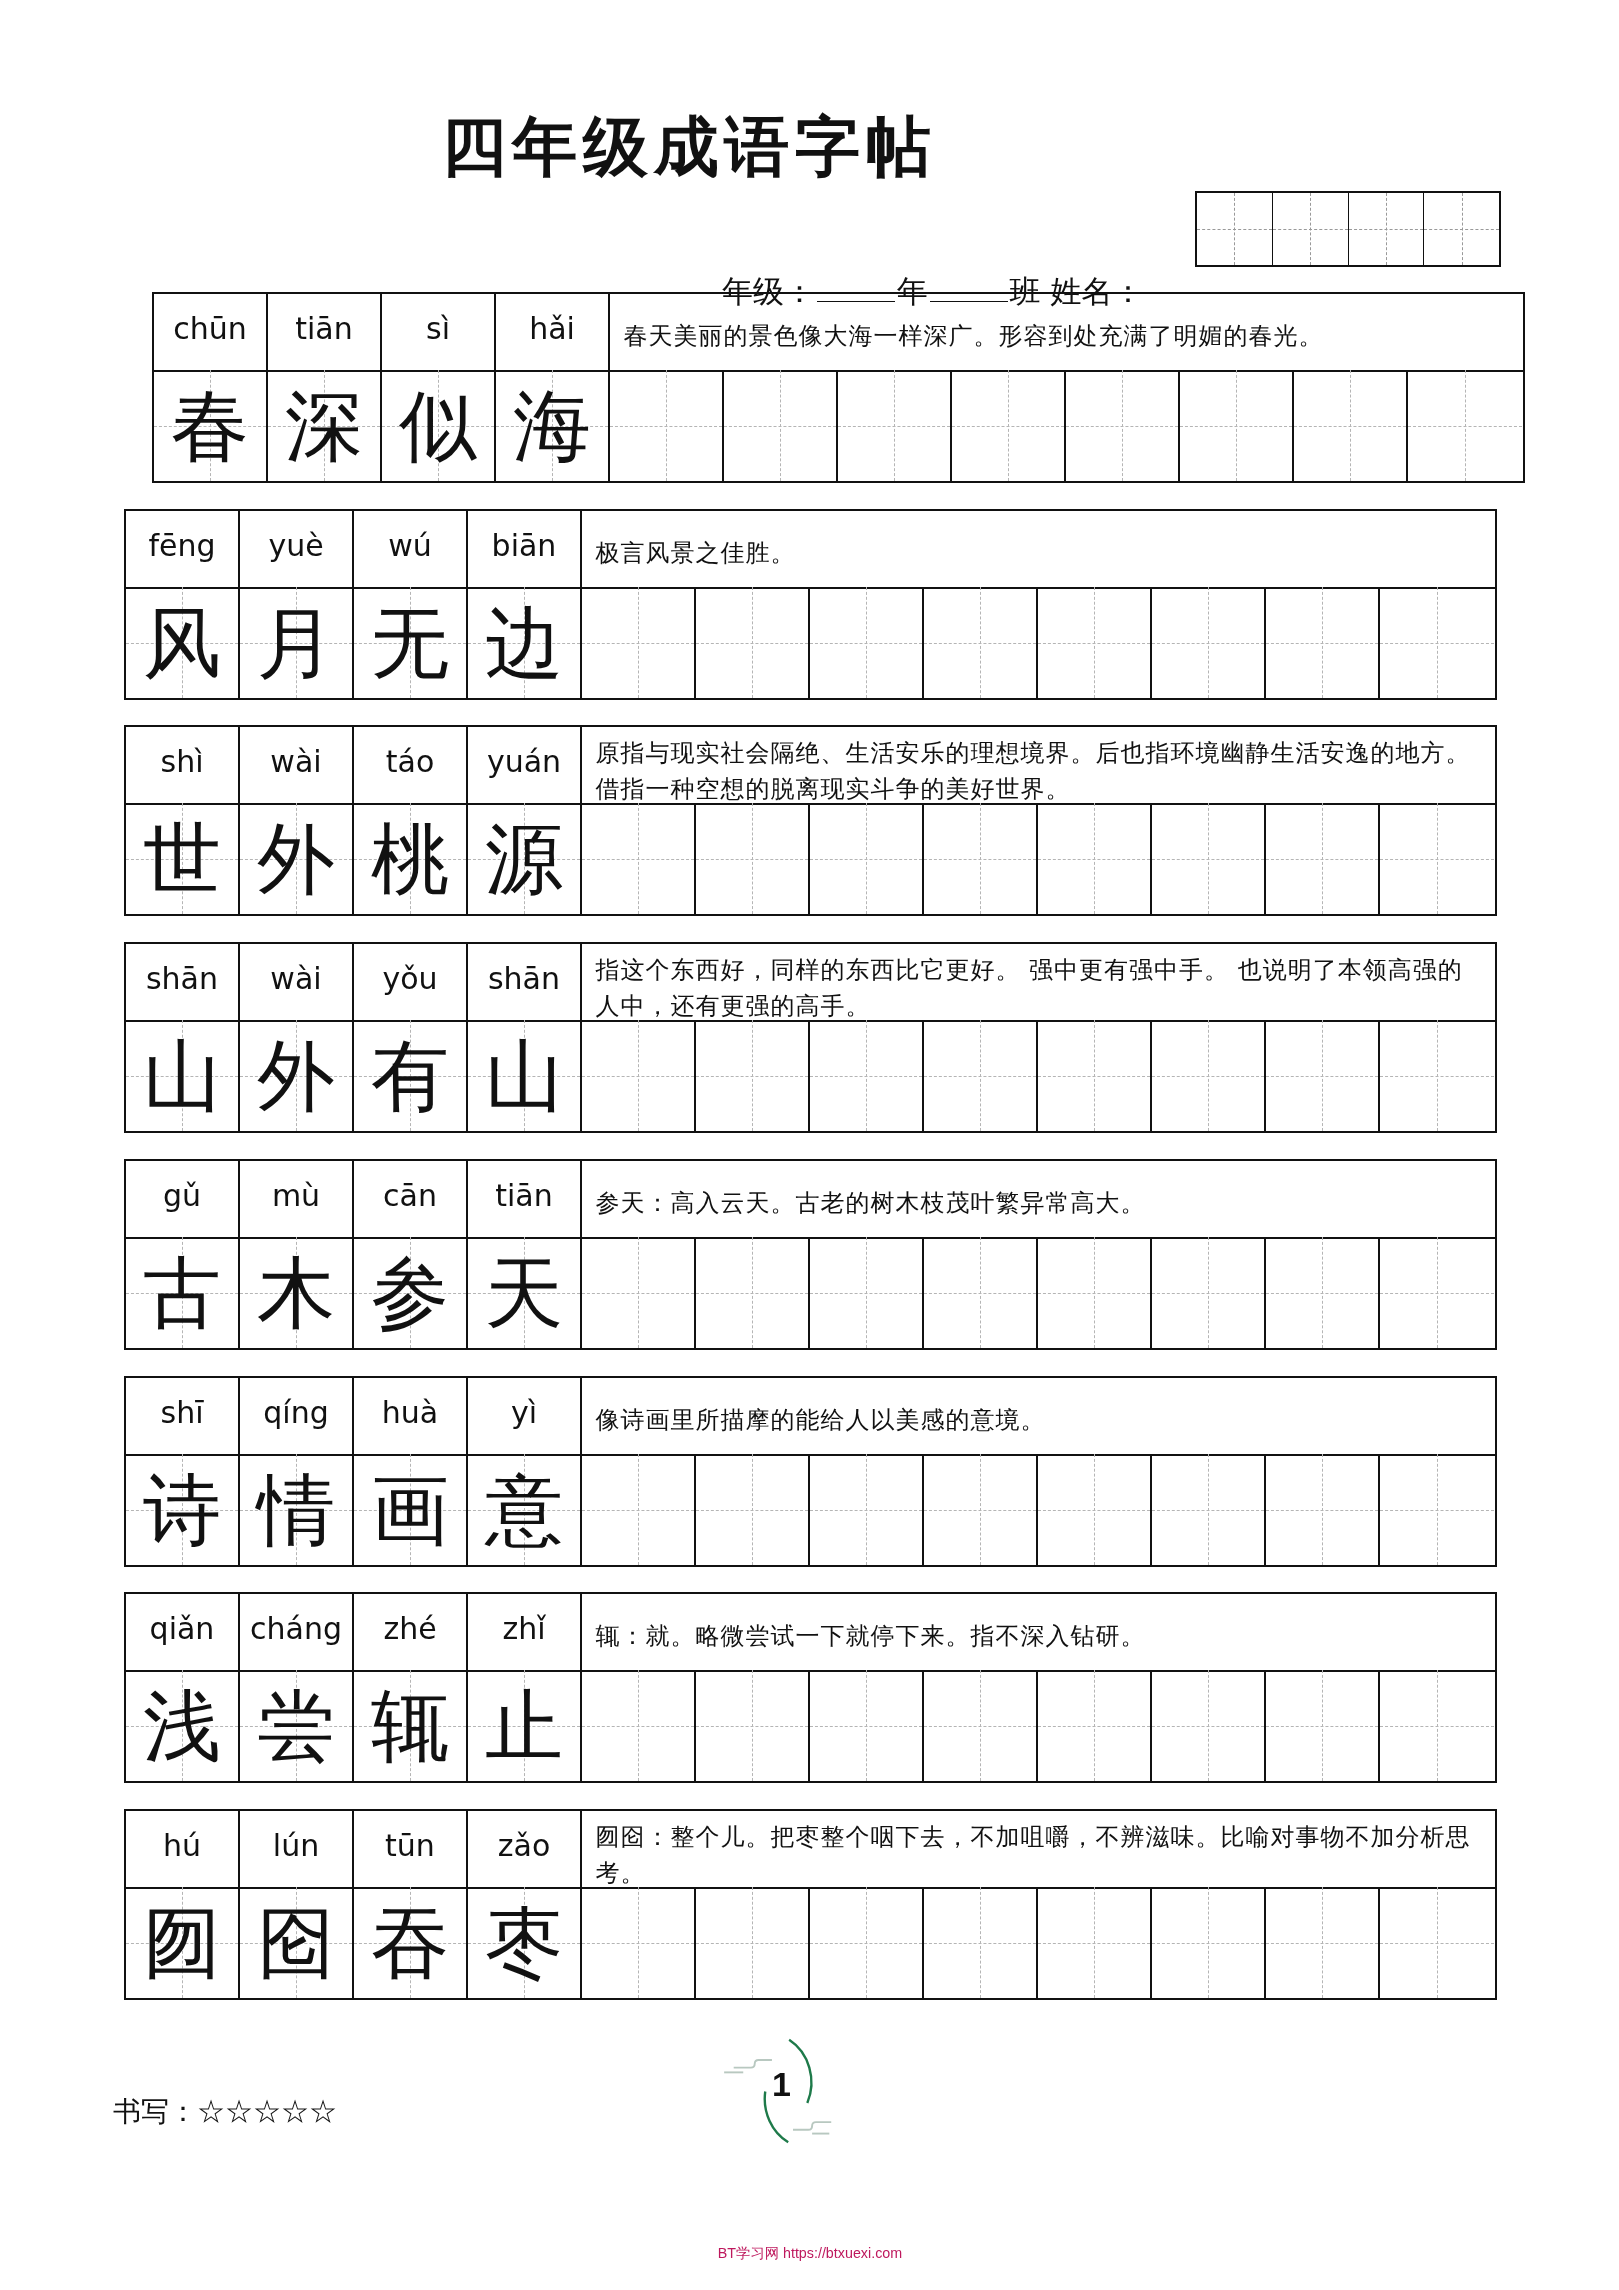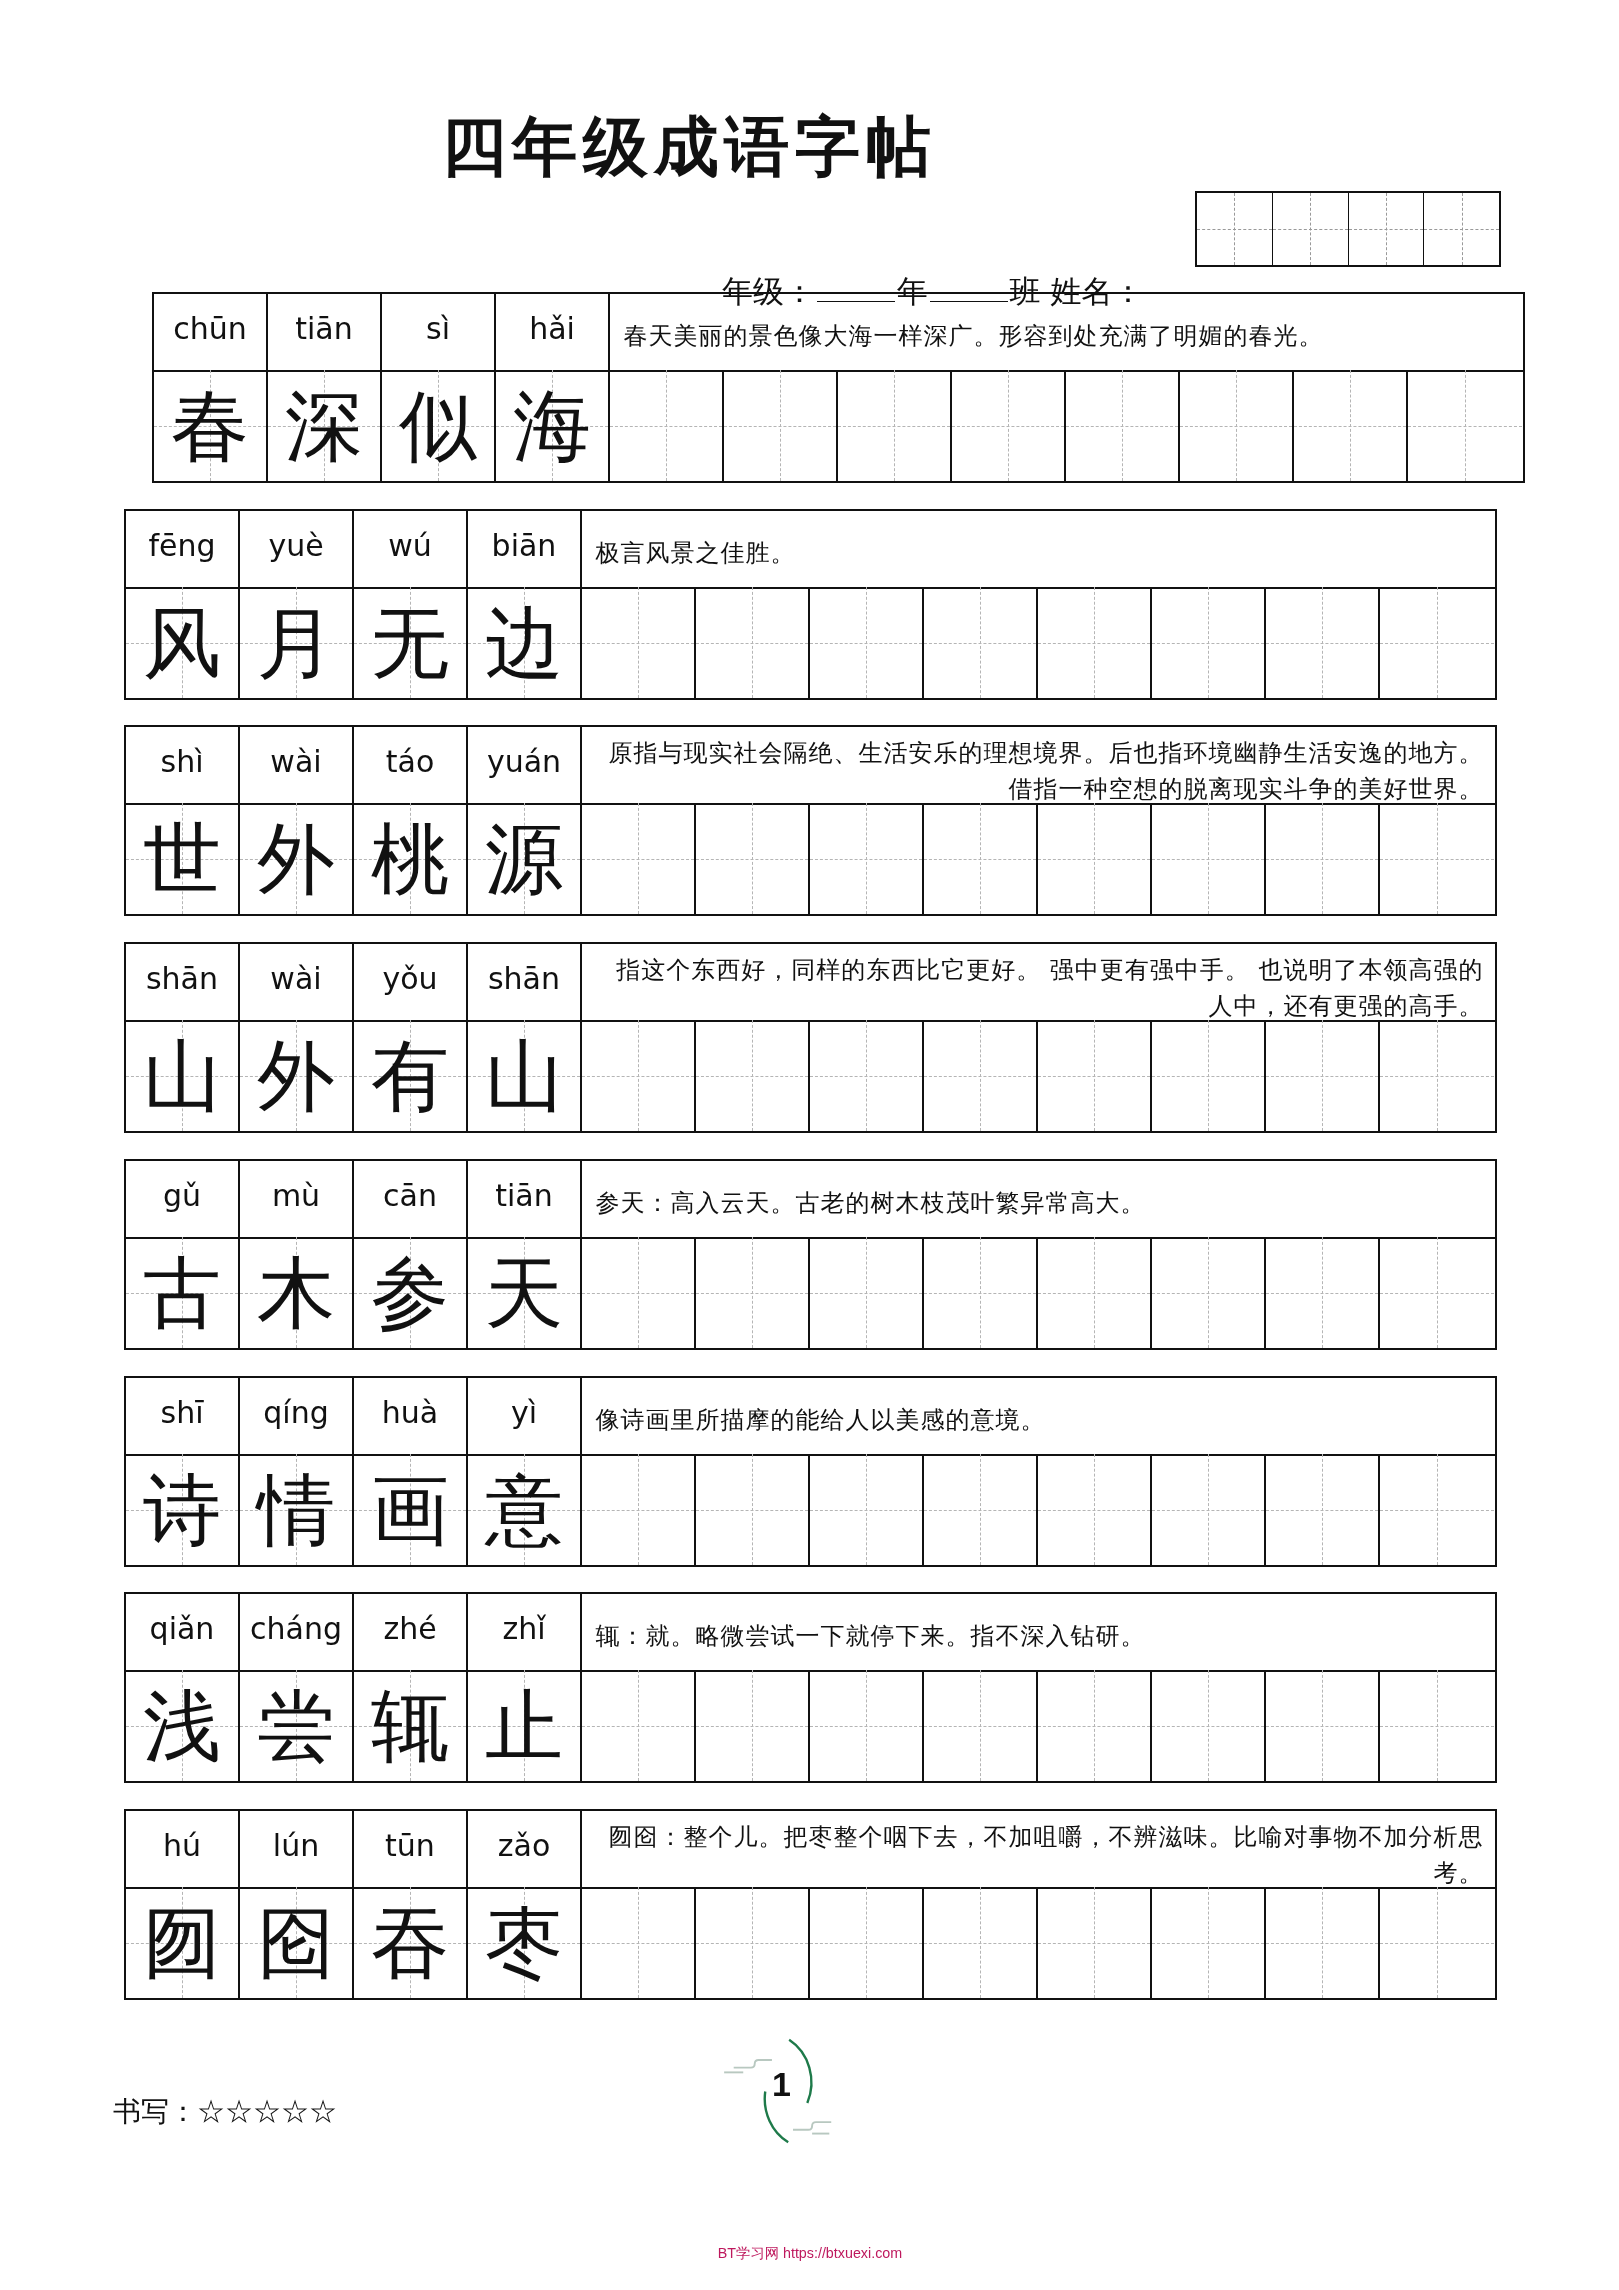--- a/index.html
+++ b/index.html
@@ -54,21 +54,21 @@
   .pinyin-cell {
     width: 114px; height: 100%; border-right: 2.4px solid #111; box-sizing: border-box;
     text-align: center; font-size: 30px; line-height: 69px;
     font-family: "DejaVu Sans", sans-serif;
   }
   .meaning-cell {
     flex: 1; padding: 7.6px 11.5px 0 13.4px; font-size: 24px; line-height: 36px;
     font-family: "DejaVu Serif", serif; letter-spacing: 1px;
     display: flex; align-items: center;
   }
-  .meaning-cell.two-line { align-items: flex-start; text-align: right; }
+  .meaning-cell.two-line { align-items: flex-start; }
   .char-row {
     position: absolute; left: 0; right: 0; top: 76px; bottom: 0; display: flex;
   }
   .char-cell {
     width: 114px; height: 100%; border-right: 2.4px solid #111; box-sizing: border-box;
     position: relative; text-align: center; font-size: 78px; line-height: 113px;
     font-family: "DejaVu Serif", serif;
   }
   .char-cell:last-child { border-right: none; }
   .char-cell::before {

